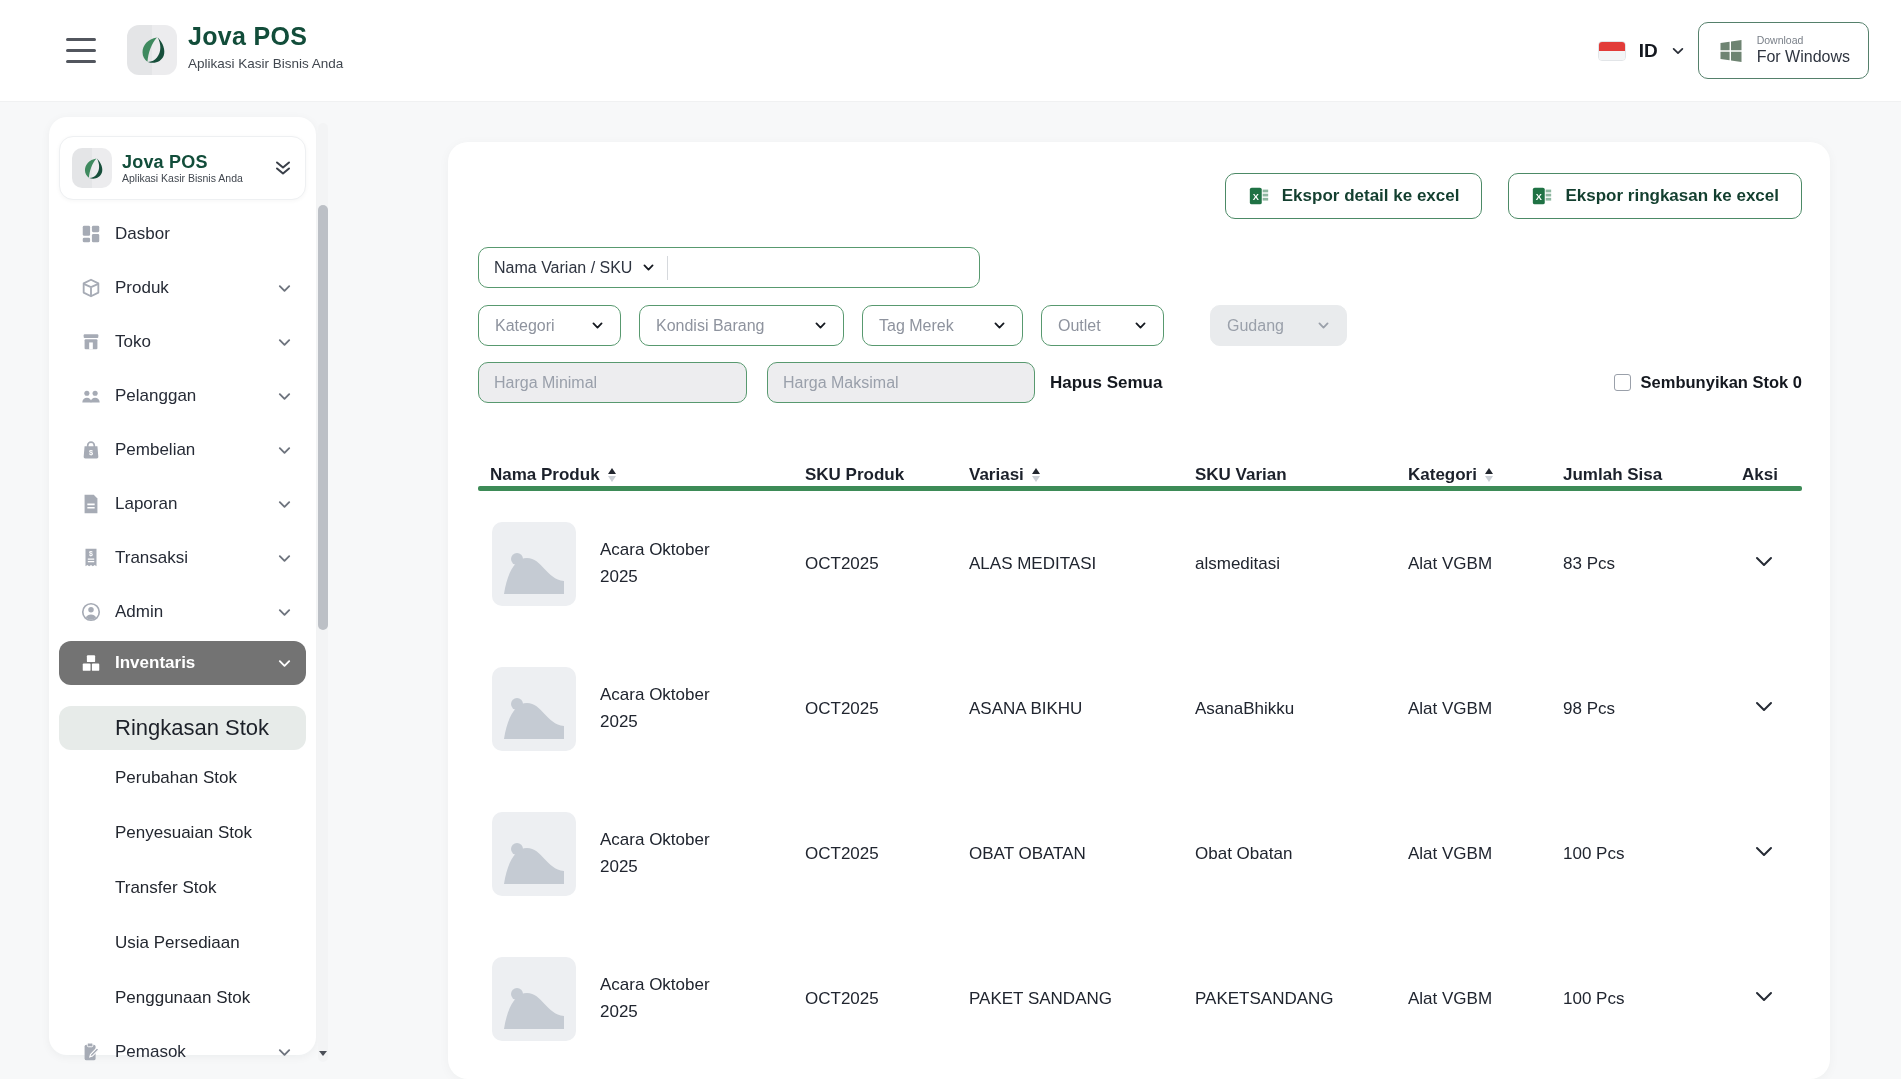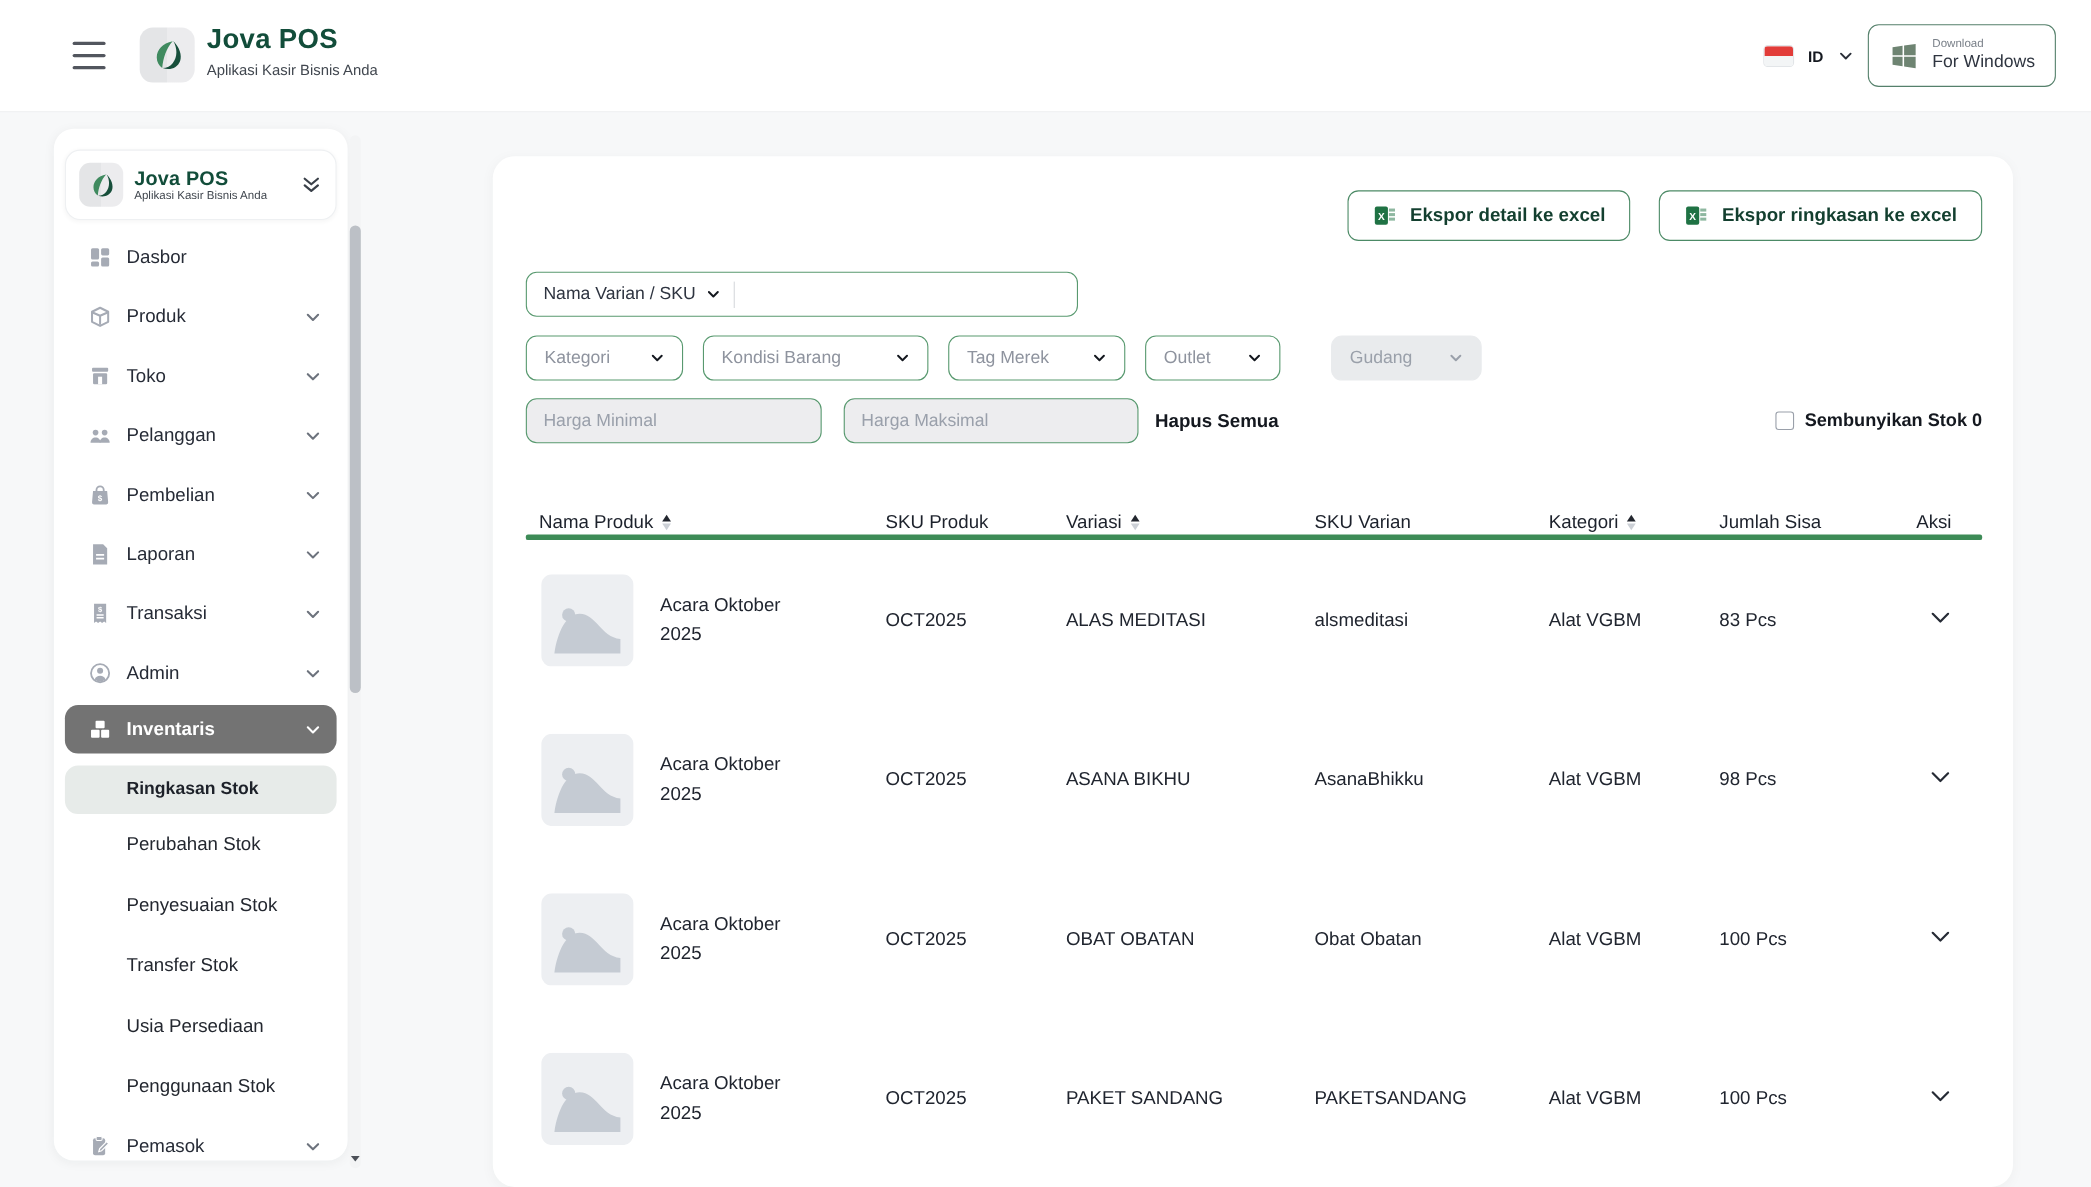--- a/index.html
+++ b/index.html
@@ -15,21 +15,21 @@
   .brand-badge { position:absolute; left:127px; top:25px; width:50px; height:50px; border-radius:12px;
                  background:linear-gradient(90deg,#e4e5e7 50%,#ececee 50%); display:flex;
                  align-items:center; justify-content:center; }
   .brand-badge svg { width:34px; height:34px; }
   .brand-title { position:absolute; left:188px; top:22px; font-size:25px; font-weight:800;
                  letter-spacing:.3px; color:#124d3a; }
   .brand-tag { position:absolute; left:188px; top:56px; font-size:13.5px; color:#41474f; }
   .header-right { position:absolute; right:32px; top:0; height:101px; display:flex; align-items:center; gap:13px; }
   .flag { width:28px; height:20px; border-radius:4px; overflow:hidden; border:1px solid #e2e5e8; }
   .flag .t { height:50%; background:#e23c39; } .flag .b { height:50%; background:#f3f5f6; }
-  .lang { font-size:14px; font-weight:700; color:#14181f; }
+  .lang { font-size:19px; font-weight:700; color:#14181f; }
   .chev-s { width:14px; height:14px; color:#2a2f38; }
   .dl-btn { display:flex; align-items:center; gap:12px; height:57px; padding:0 18px;
             background:#fff; border:1.6px solid #55806b; border-radius:10px; cursor:pointer; }
   .dl-btn svg { width:28px; height:28px; }
   .dl-txt { display:flex; flex-direction:column; align-items:flex-start; line-height:1.25; }
   .dl-small { font-size:10.5px; color:#7a8089; }
   .dl-big { font-size:16px; color:#2f3540; }
 
   
   .sidebar { position:absolute; left:49px; top:117px; width:267px; height:938px; background:#fff;
@@ -47,22 +47,22 @@
   .collapse { width:20px; height:20px; color:#3a4049; flex:0 0 auto; cursor:pointer; }
 
   .menu { position:absolute; top:90px; left:0; right:0; }
   .mi { height:54px; display:flex; align-items:center; padding:0 24px 0 31px; cursor:pointer; }
   .mi .ic { width:22px; height:22px; margin-right:13px; flex:0 0 auto; }
   .mi .lbl { font-size:17px; font-weight:500; color:#262b36; flex:1; }
   .mi .chev { width:15px; height:15px; color:#6d737d; }
   .mi.active { height:44px; margin:2px 10px 0; border-radius:12px; background:#737373; padding:0 14px 0 21px; }
   .mi.active .lbl { color:#fff; font-weight:600; }
   .mi.active .chev { color:#fff; }
-  .sub-sel { height:44px; margin:11px 10px 0; border-radius:12px; background:#e7ebe9;
-             display:flex; align-items:center; padding-left:56px; font-size:16px; font-weight:700;
+  .sub-sel { height:44px; margin:21px 10px 0; border-radius:12px; background:#e7ebe9;
+             display:flex; align-items:center; padding-left:56px; font-size:22px; font-weight:400;
              color:#1d2129; cursor:pointer; }
   .sub { height:55px; display:flex; align-items:center; padding-left:66px; font-size:17px;
          font-weight:500; color:#23272f; cursor:pointer; }
   .sub:first-of-type { margin-top:7px; }
 
   .side-scroll { position:absolute; left:318px; top:123px; width:10px; height:939px;
                  background:#f3f4f5; border-radius:6px; }
   .side-scroll .thumb { position:absolute; left:0; top:82px; width:10px; height:425px;
                         background:#bcc0c6; border-radius:6px; cursor:pointer; }
   .side-scroll .arrow { position:absolute; left:0; bottom:3px; width:10px; height:12px;
@@ -103,21 +103,21 @@
   .price-in::placeholder { color:#9aa0ab; }
   .price-in.p1 { width:269px; } .price-in.p2 { width:268px; margin-left:20px; }
   .clear-all { margin-left:15px; font-size:17px; font-weight:700; color:#14181f; cursor:pointer; }
   .hide-zero { margin-left:auto; display:flex; align-items:center; gap:10px; }
   .cbx { width:17px; height:17px; border:1.6px solid #9aa0aa; border-radius:3px; background:#fff; cursor:pointer; }
   .hide-zero .hz-lbl { font-size:16.5px; font-weight:700; color:#14181f; }
 
   
   .grid { display:grid; grid-template-columns:327px 164px 226px 213px 155px 179px 60px; align-items:center; }
   .thead { margin-top:32px; height:44px; }
-  .th { font-size:17px; font-weight:400; color:#1c212b; display:flex; align-items:center;margin-top:30px; }
+  .th { font-size:17px; font-weight:700; color:#1c212b; display:flex; align-items:center;margin-top:30px; }
   .th:first-child { padding-left:12px; }
   .sorter { display:inline-flex; flex-direction:column; gap:2px; margin-left:8px; }
   .sorter .up { width:0; height:0; border-left:4.5px solid transparent; border-right:4.5px solid transparent;
                 border-bottom:6px solid #23272f; }
   .sorter .dn { width:0; height:0; border-left:4.5px solid transparent; border-right:4.5px solid transparent;
                 border-top:6px solid #ccd0d6; }
   .head-line { margin-top:7px; height:5px; background:#3d8b57; border-radius:2px; }
   .trow { height:145px; }
   .td { font-size:17px; font-weight:500; color:#20252f; }
   .prod-cell { display:flex; align-items:center; }

